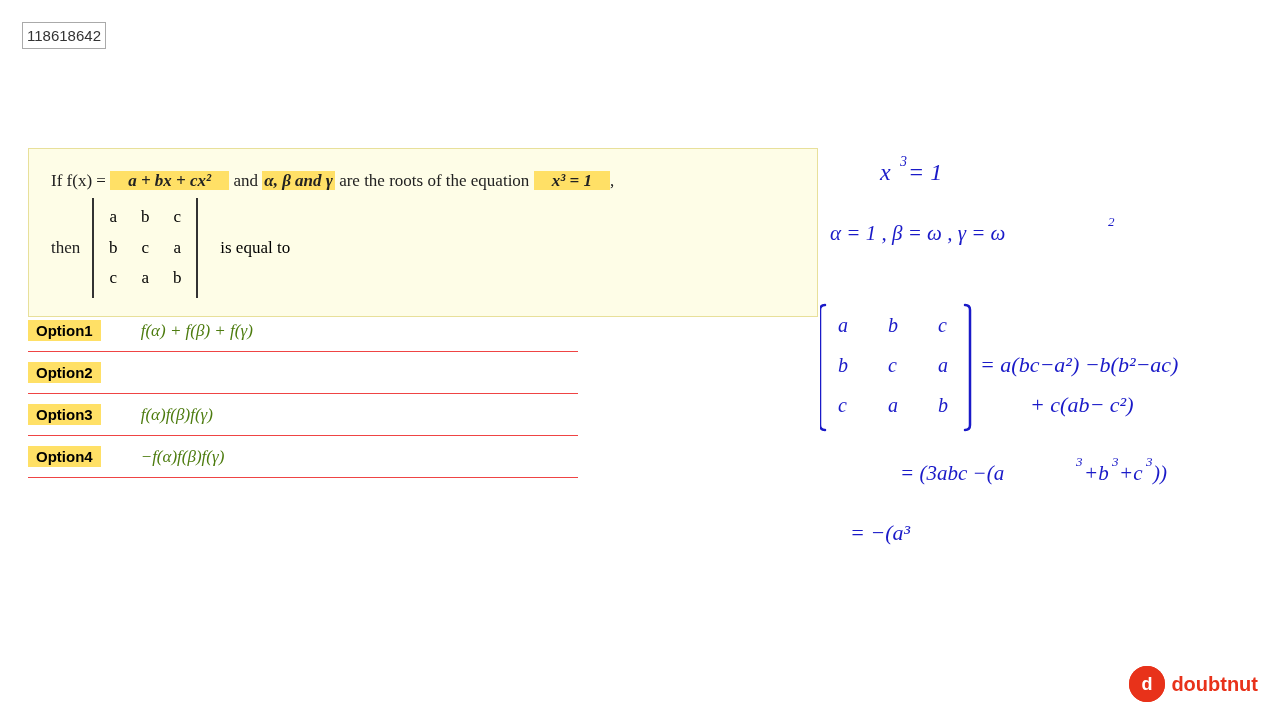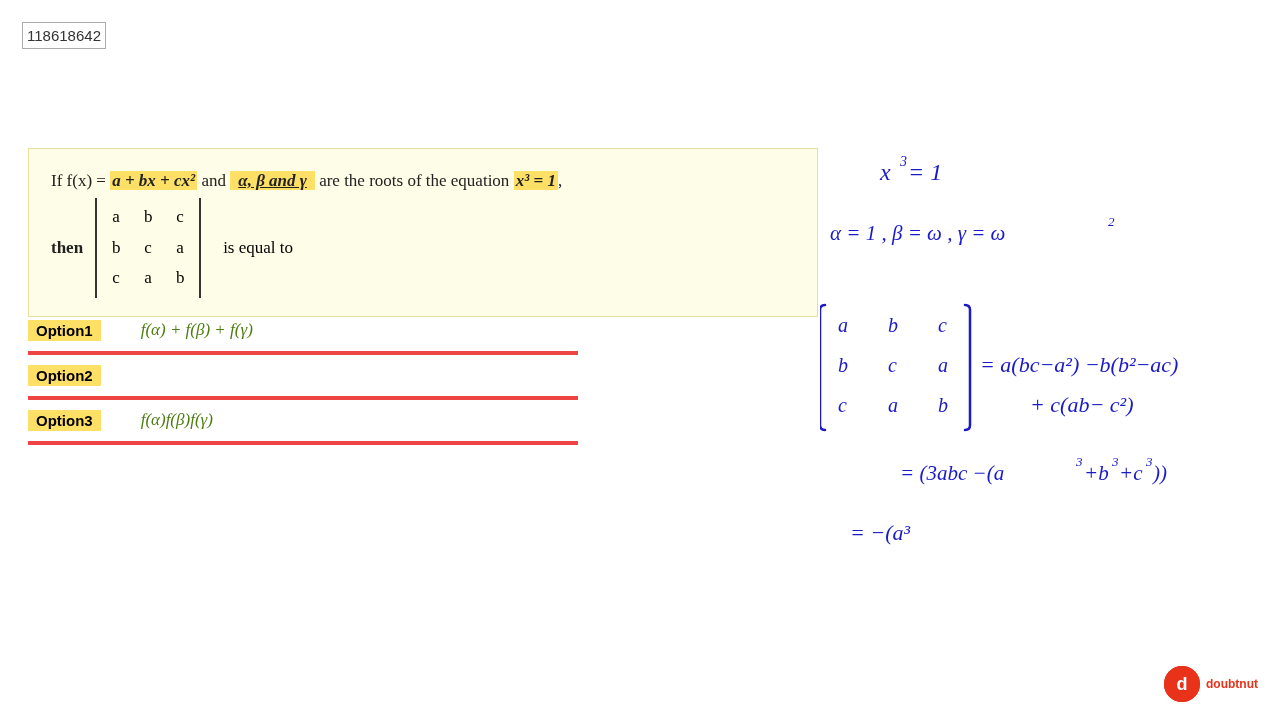--- a/index.html
+++ b/index.html
@@ -38,47 +38,45 @@
       line-height: 1.6;
     }
 
     .question-line1 {
       font-size: 17px;
       color: #222;
     }
 
     .highlight-yellow {
       background: #ffe066;
+      padding: 0 18px;
+      font-style: italic;
+      font-weight: bold;
+      text-align: right;
+    }
+
+    .highlight-orange {
+      background: #ffe066;
       padding: 0 2px;
       font-style: italic;
       font-weight: bold;
-      text-align: right;
-    }
-
-    .highlight-orange {
-      background: #ffe066;
-      padding: 0 8px;
-      font-style: italic;
-      font-weight: bold;
-      text-decoration: underline;
     }
 
     .question-matrix-row {
       display: flex;
       align-items: center;
       margin-top: 4px;
       font-size: 17px;
     }
 
     .then-label {
       font-size: 17px;
       color: #222;
       margin-right: 6px;
       align-self: center;
-      font-weight: bold;
     }
 
     .matrix-container {
       display: inline-flex;
       flex-direction: column;
       position: relative;
       margin: 0 6px;
       padding: 4px 12px;
       border-left: 2px solid #333;
       border-right: 2px solid #333;
@@ -105,22 +103,22 @@
     
     #options-area {
       position: absolute;
       top: 310px;
       left: 28px;
       width: 550px;
     }
 
     .option-row {
       display: flex;
-      align-items: flex-start;
-      border-bottom: 4px solid #ef4444;
+      align-items: flex-end;
+      border-bottom: 1px solid #ef4444;
       padding: 10px 0 10px 0;
       font-size: 16px;
     }
 
     .option-label {
       background: #ffe066;
       padding: 2px 8px;
       font-size: 15px;
       font-weight: bold;
       margin-right: 40px;
@@ -152,21 +150,21 @@
       display: flex;
       align-items: center;
       justify-content: center;
       color: white;
       font-size: 18px;
       font-weight: bold;
       font-family: Arial, sans-serif;
     }
 
     .logo-text {
-      font-size: 12px;
+      font-size: 20px;
       font-weight: bold;
       color: #e8321a;
       font-family: Arial, sans-serif;
     }
 
     
     #hw-svg {
       position: absolute;
       top: 140px;
       left: 820px;
@@ -212,20 +210,24 @@
     <span class="option-label">Option1</span>
     <span class="option-formula">f(α) + f(β) + f(γ)</span>
   </div>
   <div class="option-row">
     <span class="option-label">Option2</span>
   </div>
   <div class="option-row">
     <span class="option-label">Option3</span>
     <span class="option-formula">f(α)f(β)f(γ)</span>
   </div>
+  <div class="option-row">
+    <span class="option-label">Option4</span>
+    <span class="option-formula">−f(α)f(β)f(γ)</span>
+  </div>
 </div>
 
 <svg id="hw-svg" viewBox="0 0 450 560" xmlns="http://www.w3.org/2000/svg">
   <g fill="none" stroke="#1a1ac8" stroke-width="2" stroke-linecap="round" font-family="'Comic Sans MS', cursive" fill-opacity="1">
 
     <text x="60" y="40" fill="#1a1ac8" stroke="none" font-size="24" font-family="'Comic Sans MS', cursive" font-style="italic">x</text>
     <text x="80" y="26" fill="#1a1ac8" stroke="none" font-size="14" font-family="'Comic Sans MS', cursive" font-style="italic">3</text>
     <text x="88" y="40" fill="#1a1ac8" stroke="none" font-size="24" font-family="'Comic Sans MS', cursive" font-style="italic"> = 1</text>
 
     <text x="10" y="100" fill="#1a1ac8" stroke="none" font-size="21" font-family="'Comic Sans MS', cursive" font-style="italic">α = 1 ,  β = ω ,  γ = ω</text>

